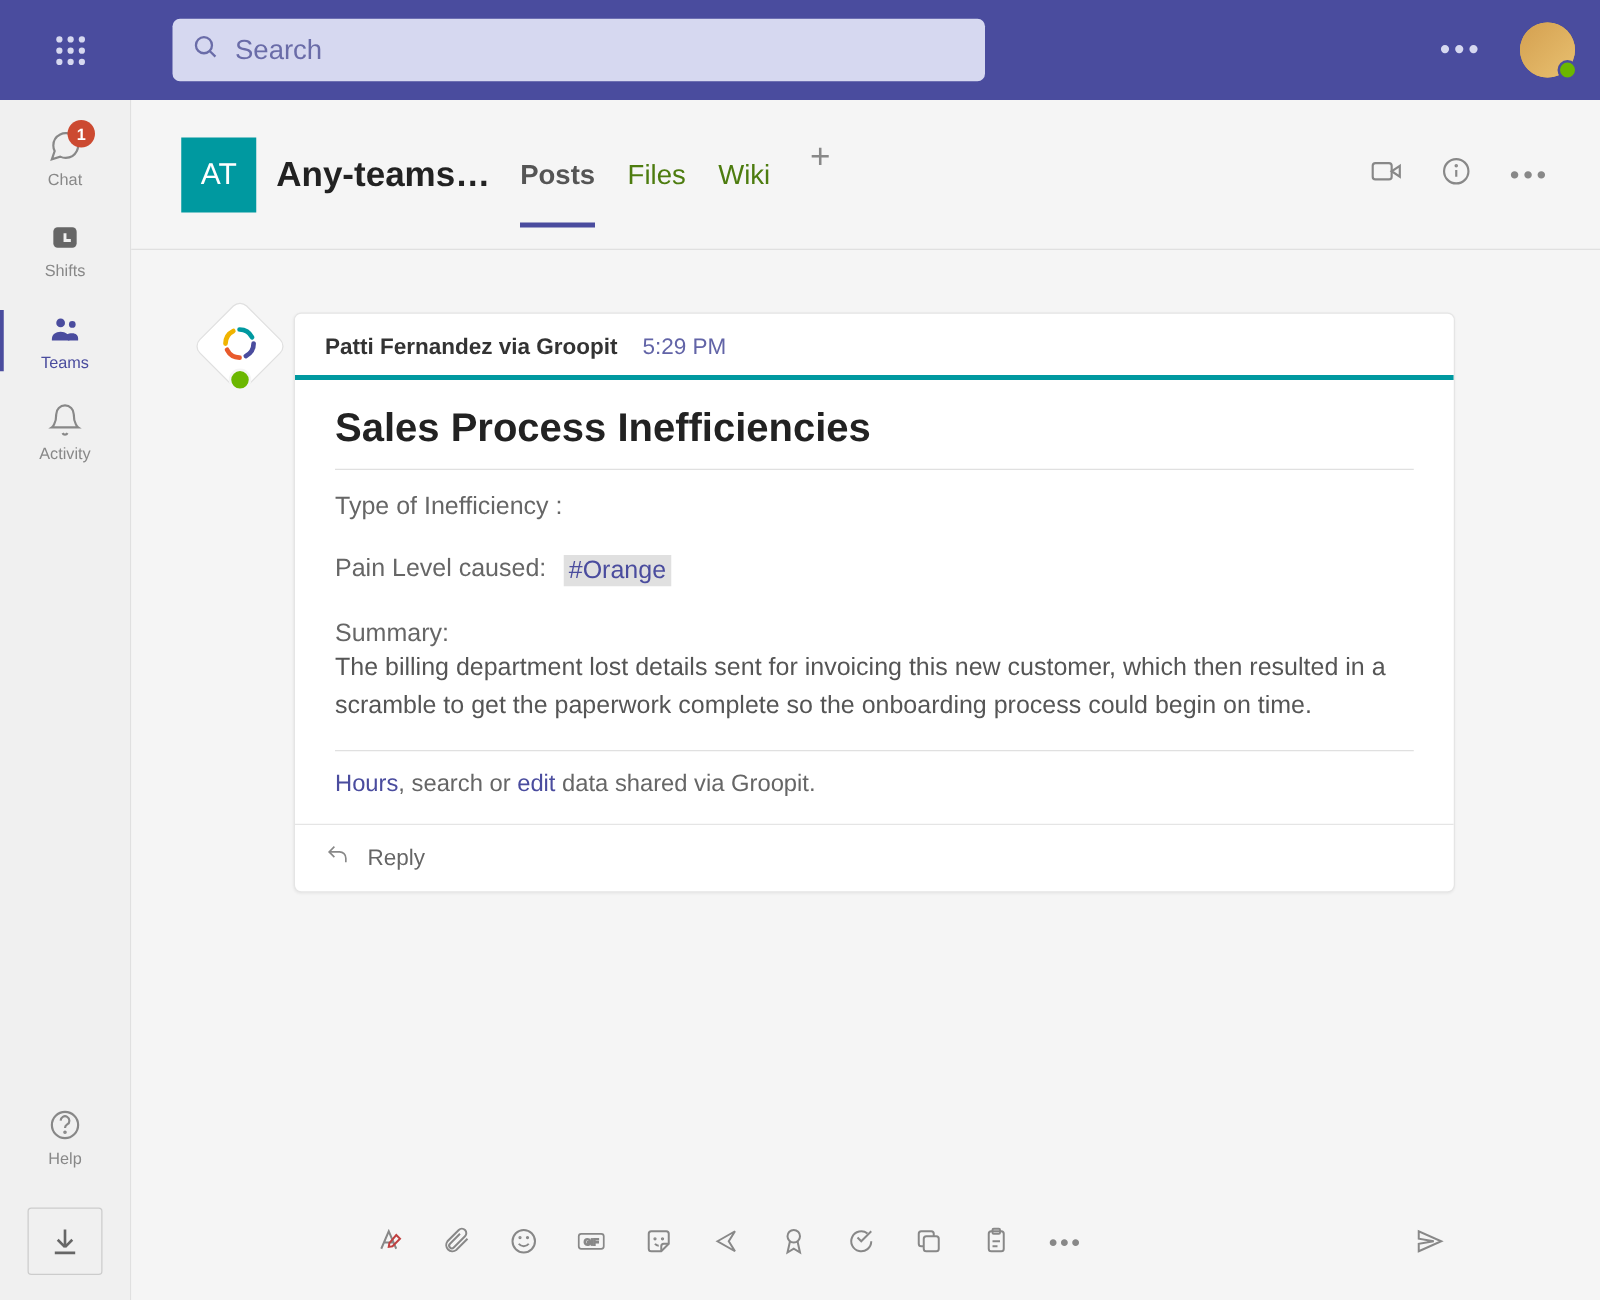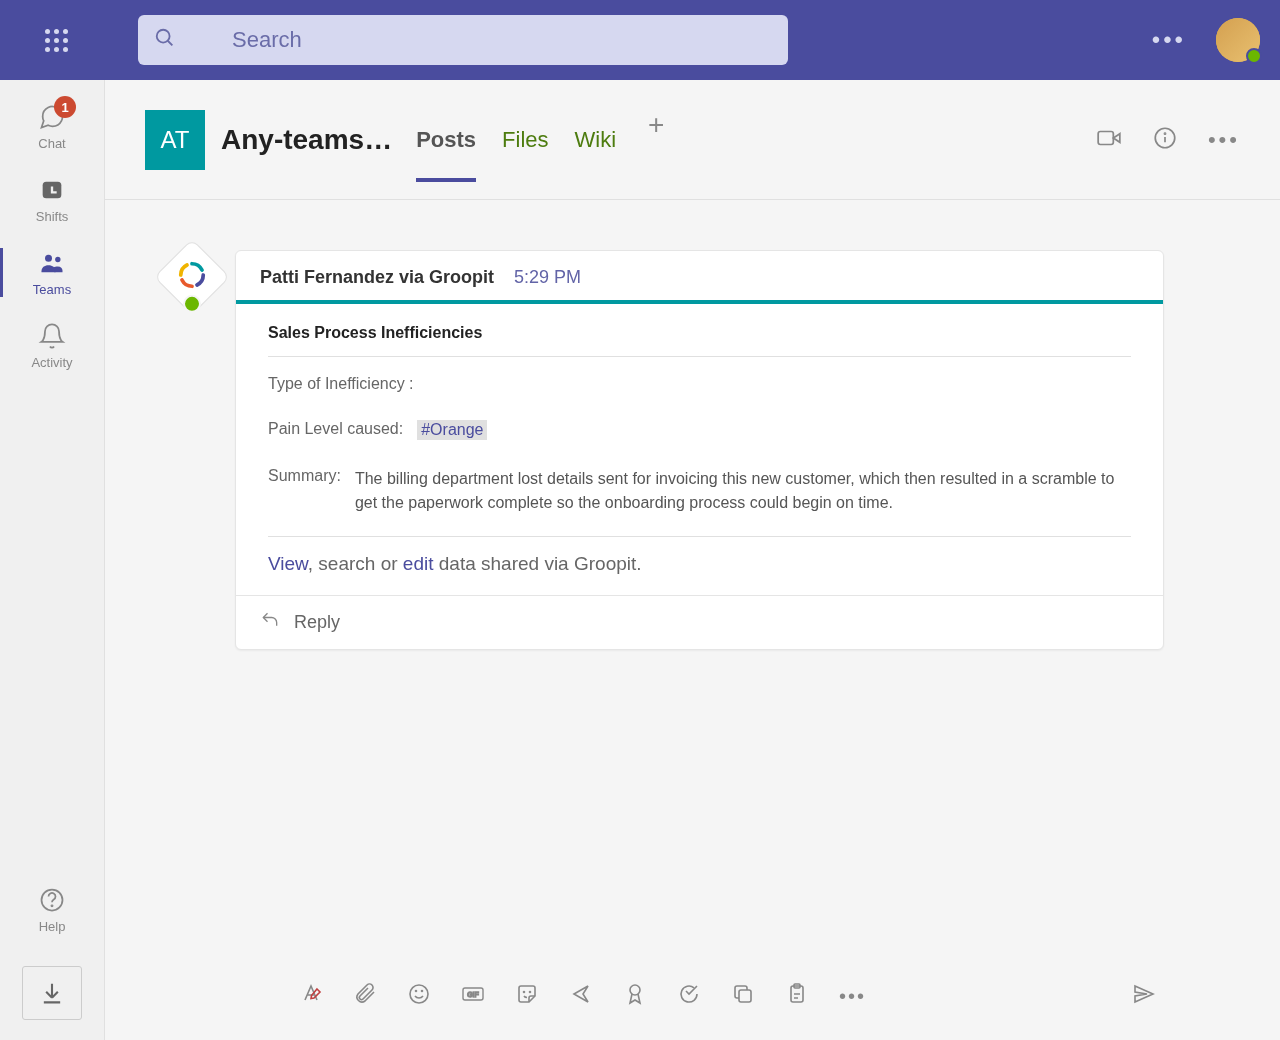--- a/index.html
+++ b/index.html
@@ -2,21 +2,21 @@
 <html><head>
   <meta charset="utf-8">
   <style>
     * { margin: 0; padding: 0; box-sizing: border-box; font-family: 'Segoe UI', -apple-system, BlinkMacSystemFont, sans-serif; }
     body { background: #f5f5f5; width: 1280px; height: 1040px; overflow: hidden; }
     
     
     .top-header { height: 80px; background: #4a4c9e; display: flex; align-items: center; padding: 0 20px; }
     .waffle-icon { display: grid; grid-template-columns: repeat(3, 5px); grid-template-rows: repeat(3, 5px); gap: 4px; margin-right: 70px; margin-left: 25px; }
     .waffle-dot { width: 5px; height: 5px; background: #d6d8f0; border-radius: 50%; }
-    .search-box { flex: 0 0 650px; height: 50px; background: #d6d8f0; border-radius: 6px; display: flex; align-items: center; padding: 0 16px; gap: 44px; }
+    .search-box { flex: 0 0 650px; height: 50px; background: #d6d8f0; border-radius: 6px; display: flex; align-items: center; padding: 0 16px; }
     .search-icon svg { width: 22px; height: 22px; }
     .search-input { border: none; background: transparent; font-size: 22px; color: #5a5c9e; margin-left: 12px; flex: 1; outline: none; }
     .search-input::placeholder { color: #6a6ca8; }
     .header-right { margin-left: auto; display: flex; align-items: center; gap: 30px; }
     .more-dots { color: #d6d8f0; font-size: 24px; letter-spacing: 3px; }
     .avatar { width: 44px; height: 44px; border-radius: 50%; background: #f0c040; display: flex; align-items: center; justify-content: center; position: relative; overflow: visible; }
     .avatar-img { width: 44px; height: 44px; border-radius: 50%; background: linear-gradient(135deg, #d4a050 0%, #e8c070 100%); }
     .avatar-presence { position: absolute; bottom: -2px; right: -2px; width: 16px; height: 16px; background: #6bb700; border: 2px solid #4a4c9e; border-radius: 50%; }
     
     
@@ -53,22 +53,22 @@
     .groopit-logo { width: 30px; height: 30px; }
     .post-presence { position: absolute; bottom: -2px; right: -2px; width: 18px; height: 18px; background: #6bb700; border: 2px solid #f5f5f5; border-radius: 50%; transform: rotate(-45deg); }
     
     .post-card { flex: 1; background: white; border-radius: 6px; border: 1px solid #e5e5e5; box-shadow: 0 1px 2px rgba(0,0,0,0.05); overflow: hidden; }
     .post-header { padding: 16px 24px 12px; display: flex; align-items: baseline; gap: 20px; }
     .post-author { font-size: 18px; font-weight: 600; color: #333; }
     .post-time { font-size: 18px; color: #6264a7; }
     .card-divider-top { height: 4px; background: #0099a0; }
     
     .card-content { padding: 20px 32px; }
-    .card-title { font-size: 16px; font-weight: 700; color: #222; padding-bottom: 14px; border-bottom: 1px solid #e0e0e0; }
-    .field-row { display: flex; padding: 18px 0 8px; font-size: 16px; border-bottom: 1px solid transparent; }
+    .card-title { font-size: 32px; font-weight: 700; color: #222; padding-bottom: 14px; border-bottom: 1px solid #e0e0e0; }
+    .field-row { display: flex; padding: 18px 0 8px; font-size: 20px; border-bottom: 1px solid transparent; }
     .field-label { color: #666; margin-right: 14px; }
     .field-value { color: #4a4c9e; }
     .tag-value { background: #e0e0e0; color: #4a4c9e; padding: 1px 4px; }
     .summary-text { color: #555; line-height: 1.5; flex: 1; }
     
     .card-footer-divider { border-top: 1px solid #e0e0e0; margin-top: 12px; }
     .card-footer { padding: 16px 0 0; font-size: 19px; color: #666; }
     .card-footer a { color: #4a4c9e; cursor: pointer; }
     
     .reply-bar { padding: 14px 24px; border-top: 1px solid #e5e5e5; display: flex; align-items: center; gap: 14px; color: #666; font-size: 18px; cursor: pointer; }
@@ -226,28 +226,28 @@
         <div class="card-content">
           <div class="card-title">Sales Process Inefficiencies</div>
 
           <div class="field-row">
             <span class="field-label">Type of Inefficiency :</span>
           </div>
           <div class="field-row">
             <span class="field-label">Pain Level caused:</span>
             <span class="tag-value">#Orange</span>
           </div>
-          <div class="field-row" style="align-items:flex-start;">
+          <div class="field-row" style="align-items:flex-start;flex-direction:column;">
             <span class="field-label">Summary:</span>
             <span class="summary-text">The billing department lost details sent for invoicing this new customer, which then resulted in a scramble to get the paperwork complete so the onboarding process could begin on time.</span>
           </div>
 
           <div class="card-footer-divider"></div>
           <div class="card-footer">
-            <a>View</a><span>, search or </span><a>edit</a><span> data shared via Groopit.</span>
+            <a>Hours</a><span>, search or </span><a>edit</a><span> data shared via Groopit.</span>
           </div>
         </div>
 
         <div class="reply-bar">
           <span><svg viewBox="0 0 24 24" fill="none" stroke="#888" stroke-width="1.6">
                 <path d="M9 14l-5-5 5-5"></path>
                 <path d="M4 9h10a6 6 0 0 1 6 6v4"></path>
               </svg></span>
           <span>Reply</span>
         </div>

